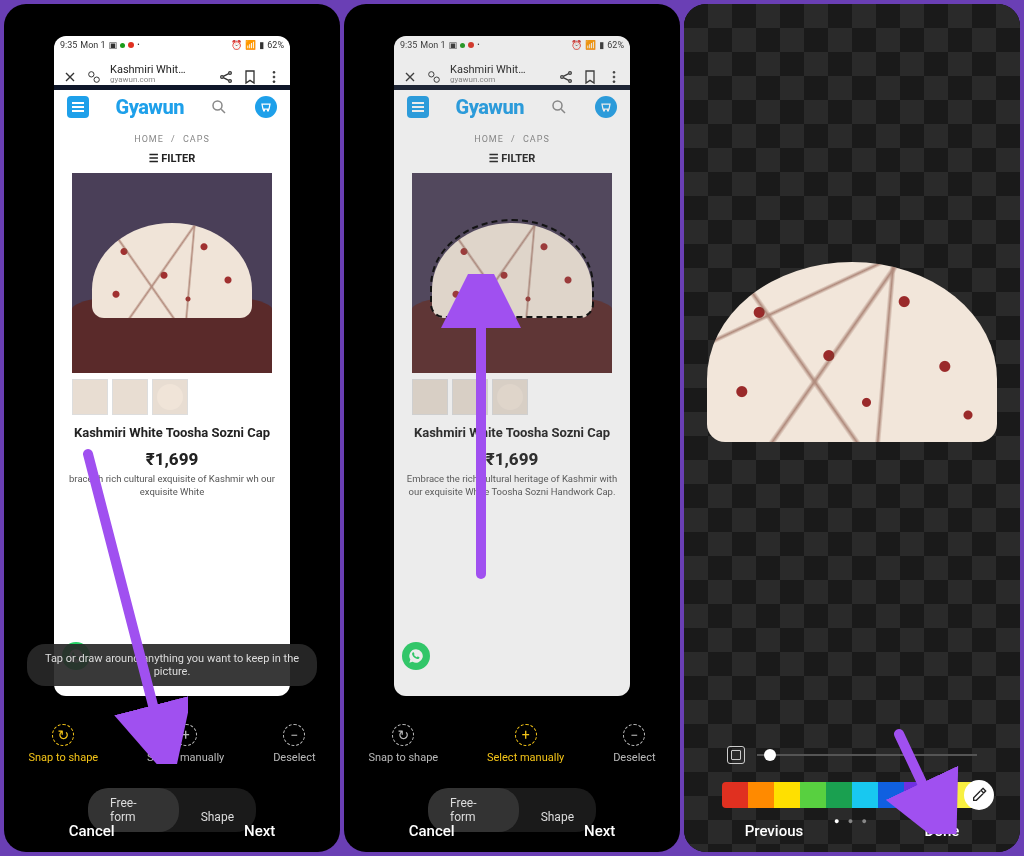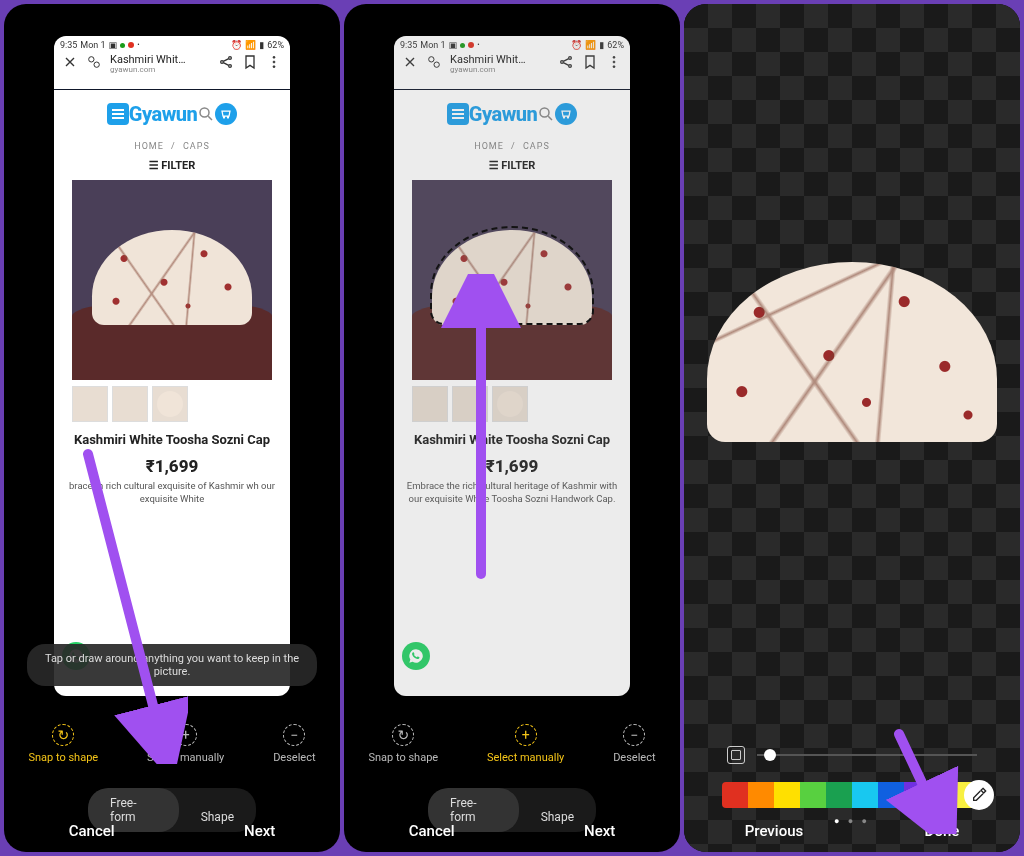--- a/index.html
+++ b/index.html
@@ -46,33 +46,32 @@
     display:flex; align-items:center; justify-content:space-between;
     padding: 0 6px;
     font-size: 9px;
     color:#333;
   }
   .sb-left, .sb-right { display:flex; align-items:center; gap:3px; }
   .red-dot { width:6px;height:6px;border-radius:3px;background:#e03020;display:inline-block;}
   .green-dot{width:5px;height:5px;border-radius:3px;background:#1a9c1a;display:inline-block;}
   .urlbar {
     height: 36px;
-    display:flex; align-items:flex-start; gap:8px;
+    display:flex; align-items:flex-end; gap:8px;
     padding: 0 8px;
-    border-bottom: 1px solid #0f172a;
+    border-bottom: 5px solid #0f172a;
   }
   .urlbar .title-block { flex:1; line-height:1.1; overflow:hidden;}
   .urlbar .pt { font-size:11px; white-space:nowrap; overflow:hidden; text-overflow:ellipsis;}
   .urlbar .dom { font-size:8px; color:#888;}
   .urlbar svg { width:16px;height:16px; stroke:#333; }
   .sitehdr {
     height: 34px;
-    display:flex; align-items:center; justify-content:center;
+    display:flex; align-items:center; justify-content:space-between;
     padding: 0 13px;
-    margin-top: 7px;
   }
   .hamb { width:22px;height:22px;background:#1ea0ea;border-radius:4px;display:flex;align-items:center;justify-content:center;}
   .hamb span{width:12px;height:2px;background:#fff;box-shadow:0 -4px 0 #fff,0 4px 0 #fff;}
   .logo { font-size:20px; font-weight:800; color:#1ea0ea; letter-spacing:-0.5px;}
   .srch { width:18px;height:18px; }
   .cart { width:22px;height:22px;background:#1ea0ea;border-radius:11px;display:flex;align-items:center;justify-content:center;}
   .crumb { text-align:center; font-size:9px; color:#888; letter-spacing:1px; padding:10px 0 8px;}
   .filter { text-align:center; font-size:11px; font-weight:700; padding-bottom:8px;}
   .product-img {
     width: 200px; height:200px; margin: 0 auto;

